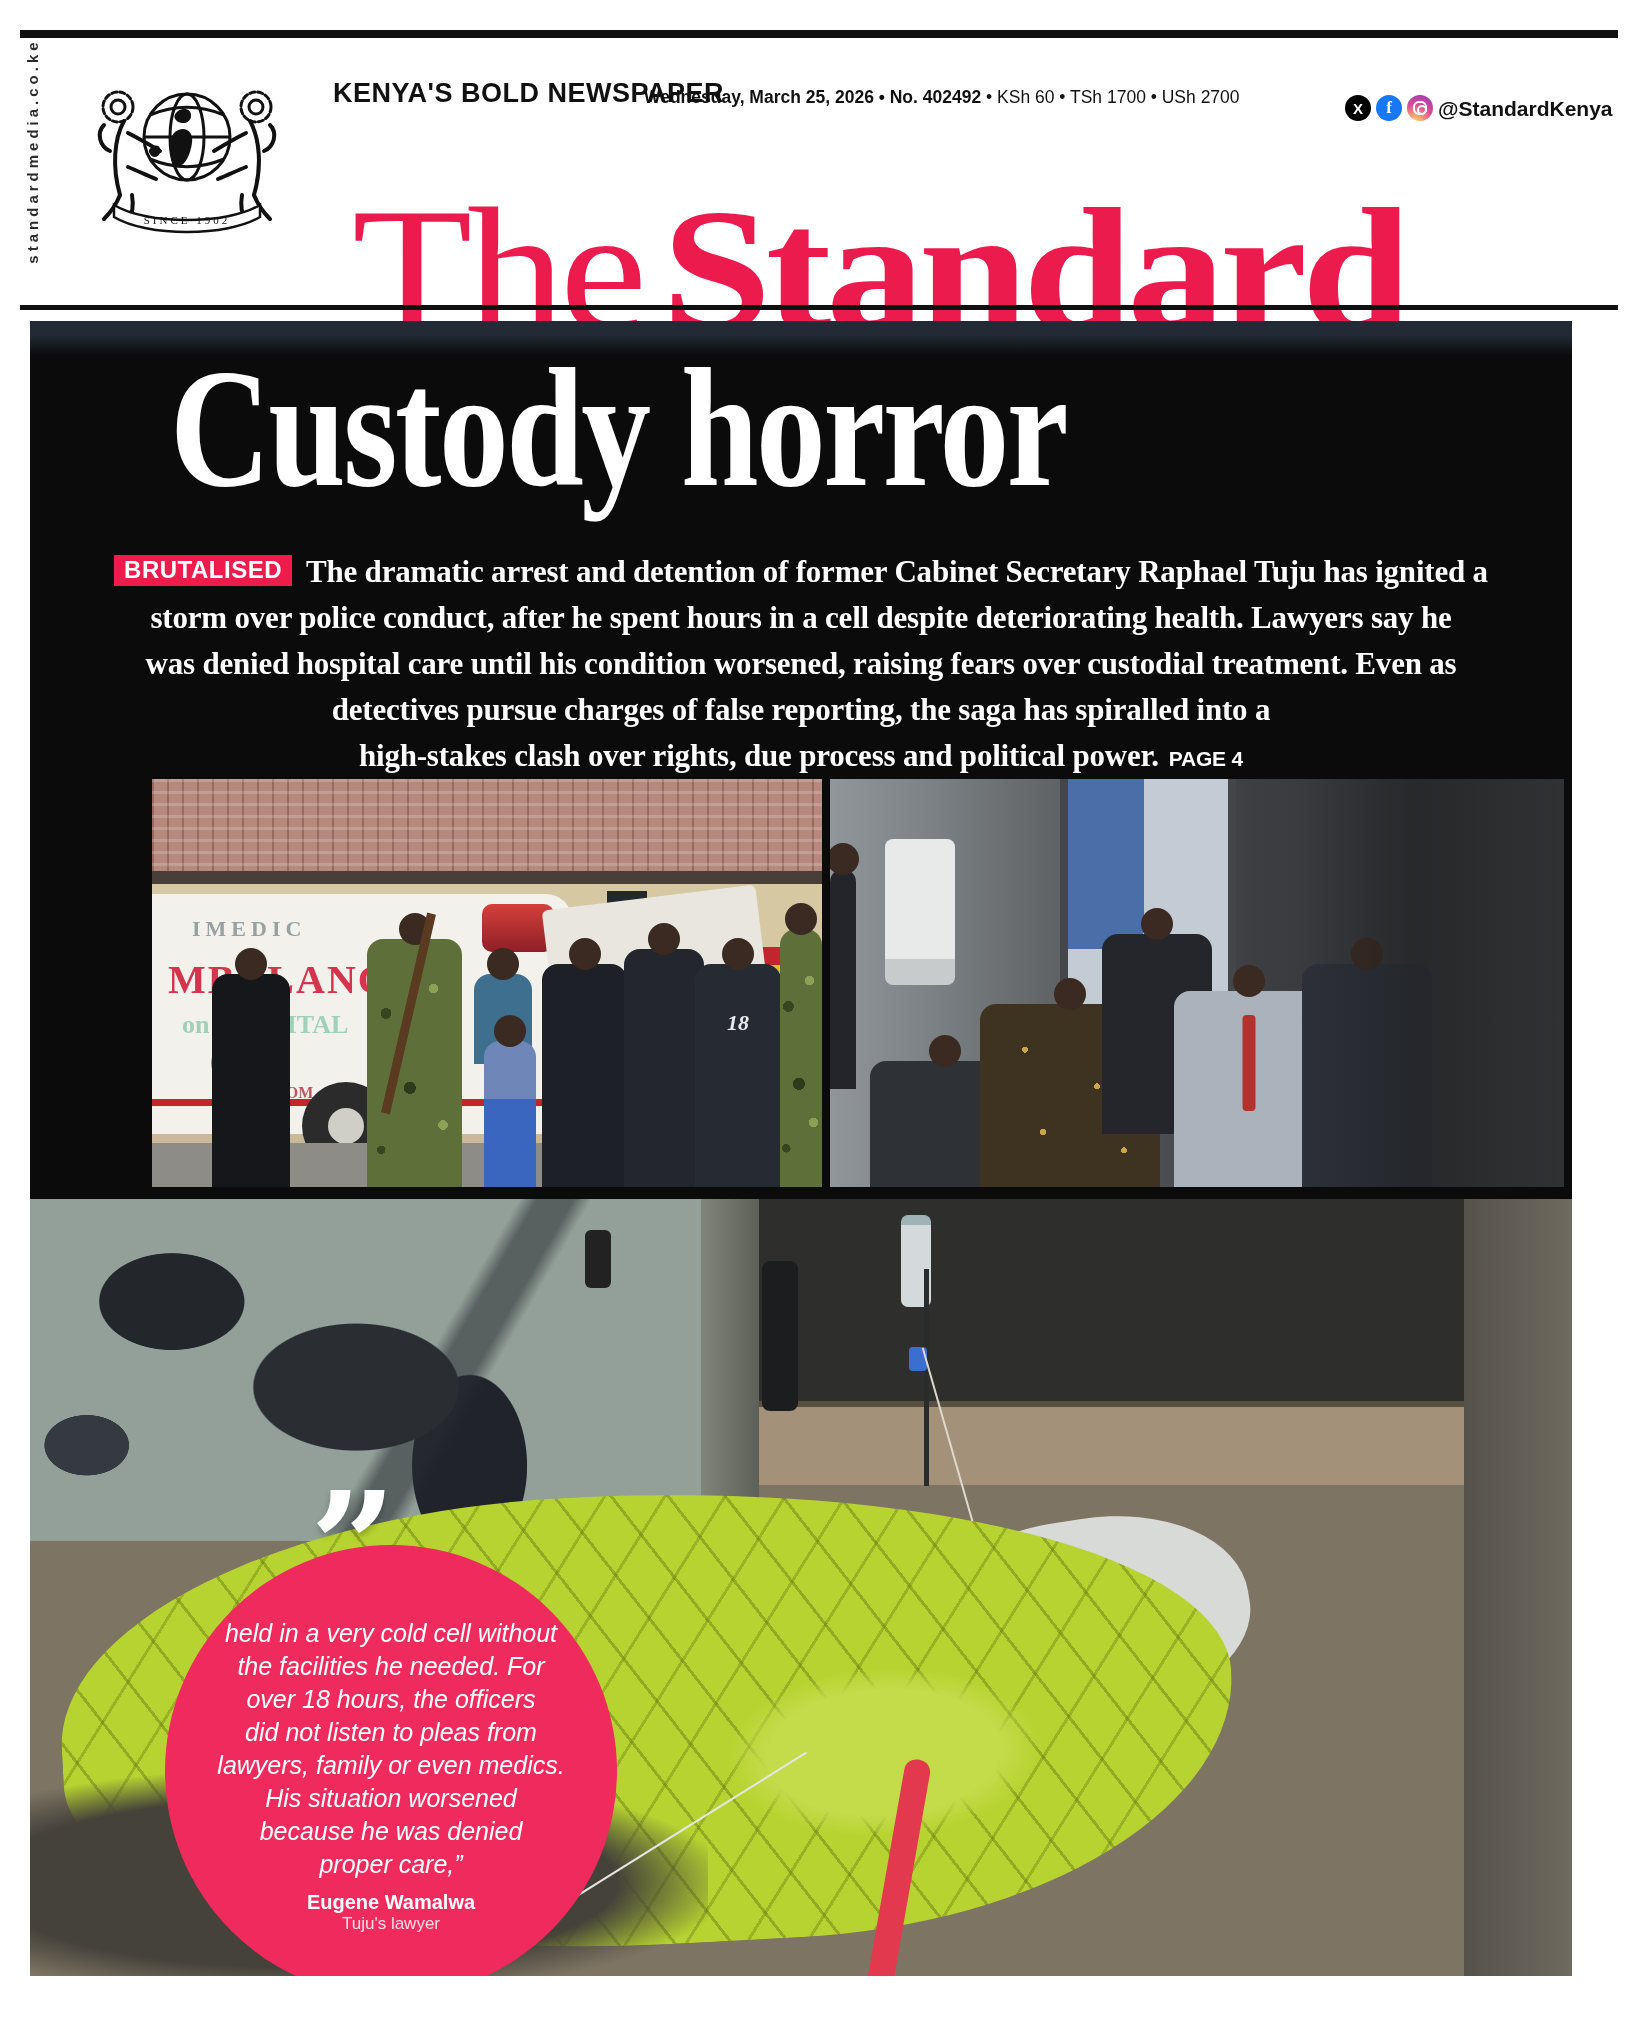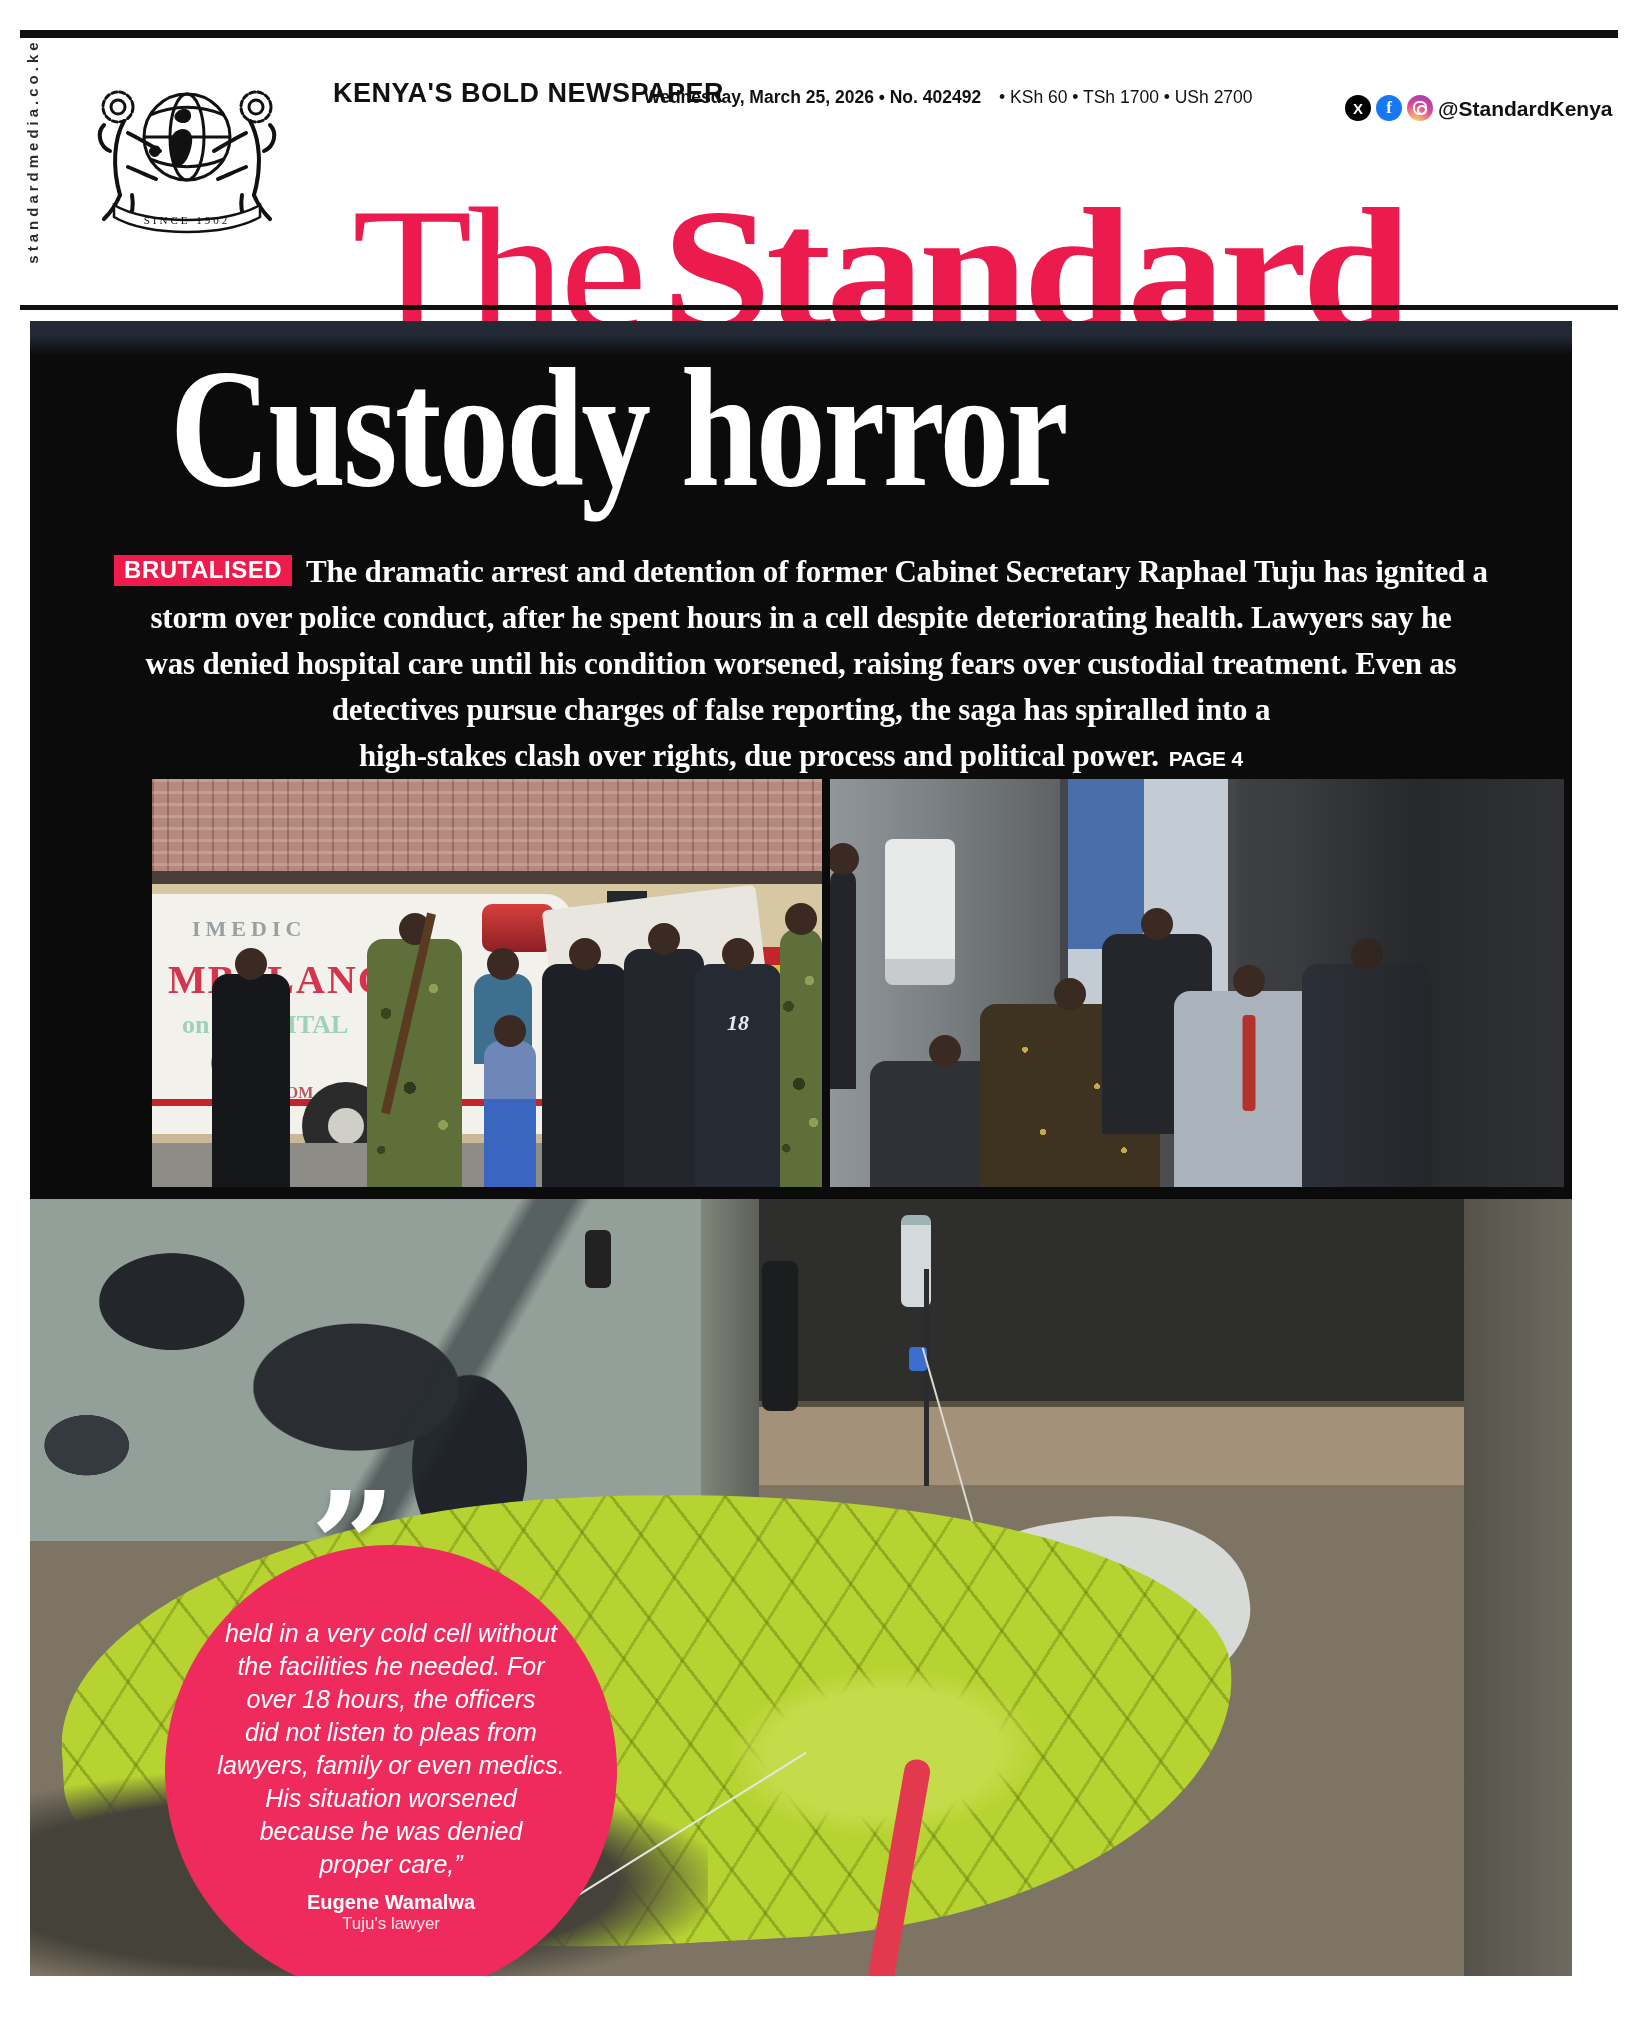--- a/index.html
+++ b/index.html
@@ -12,21 +12,21 @@
 
   .vertical-url{position:absolute;left:-78px;top:138px;width:230px;height:26px;
     transform:rotate(-90deg);text-align:center;font-size:15px;font-weight:bold;
     letter-spacing:4px;color:#2b2b2b;}
 
   .crest{position:absolute;left:62px;top:55px;width:250px;height:185px;}
   .tagline{position:absolute;left:333px;top:78px;font-family:Liberation Sans, sans-serif;
     font-weight:bold;font-size:27px;letter-spacing:.5px;color:#111;white-space:nowrap;}
   .dateline{position:absolute;left:632px;top:87px;font-size:17.5px;color:#111;white-space:nowrap;}
   .dateline b{font-weight:bold;padding-left:12px;}
-  .dateline .rest{font-weight:normal;margin-left:13px;}
+  .dateline .rest{font-weight:normal;}
 
   .social{position:absolute;left:1345px;top:95px;display:flex;align-items:center;gap:5px;}
   .si{width:26px;height:26px;border-radius:50%;display:inline-flex;align-items:center;
       justify-content:center;color:#fff;font-weight:bold;font-size:15px;}
   .si-x{background:#000;}.si-x::after{content:"X";}
   .si-fb{background:#1877f2;font-family:"Liberation Serif",serif;}.si-fb::after{content:"f";font-size:17px;}
   .si-ig{background:radial-gradient(circle at 30% 110%,#fdc468 12%,#df4996 56%,#8a3ab9 100%);position:relative;}
   .si-ig::before{content:"";position:absolute;inset:6px;border:2px solid #fff;border-radius:6px;}
   .si-ig::after{content:"";position:absolute;top:10px;left:10px;width:6px;height:6px;border:2px solid #fff;border-radius:50%;}
   .handle{position:absolute;left:1438px;top:97px;font-weight:bold;font-size:21px;color:#111;}

